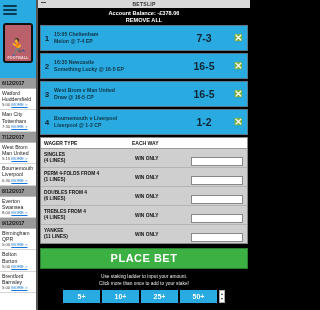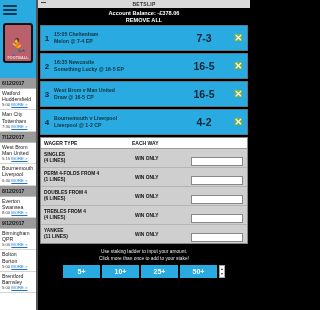--- a/index.html
+++ b/index.html
@@ -307,21 +307,21 @@
         <div class="bet-odds">16-5</div>
         <div class="bet-del">❎</div>
       </div>
 
       <div class="bet-row">
         <div class="bet-num">4</div>
         <div class="bet-info">
           <div class="bet-event">Bournemouth v Liverpool</div>
           <div class="bet-sel">Liverpool @ 1-2 CP</div>
         </div>
-        <div class="bet-odds">4-2</div>
+        <div class="bet-odds">1-2</div>
         <div class="bet-del">❎</div>
       </div>
 
     </div>
 
     <div class="wtable">
       <div class="wt-head">
         <div class="wt-c1">WAGER TYPE</div>
         <div class="wt-c2">EACH WAY</div>
         <div class="wt-c3"></div>
@@ -376,20 +376,21 @@
           <div>YANKEE</div>
           <div class="wt-lines">(11 LINES)</div>
         </div>
         <div class="wt-type">WIN ONLY</div>
         <div class="wt-stake">
           <input type="text" value="" style="">
         </div>
       </div>
     </div>
 
+    <div class="placebet">PLACE BET</div>
 
     <div class="hintwrap">
       <div class="hint">Use staking ladder to input your amount.</div>
       <div class="hint">Click more than once to add to your stake!</div>
       <div class="ladder">
         <div class="lad-btn">5+</div>
         <div class="lad-btn">10+</div>
         <div class="lad-btn">25+</div>
         <div class="lad-btn">50+</div>
         <div class="spinner">

